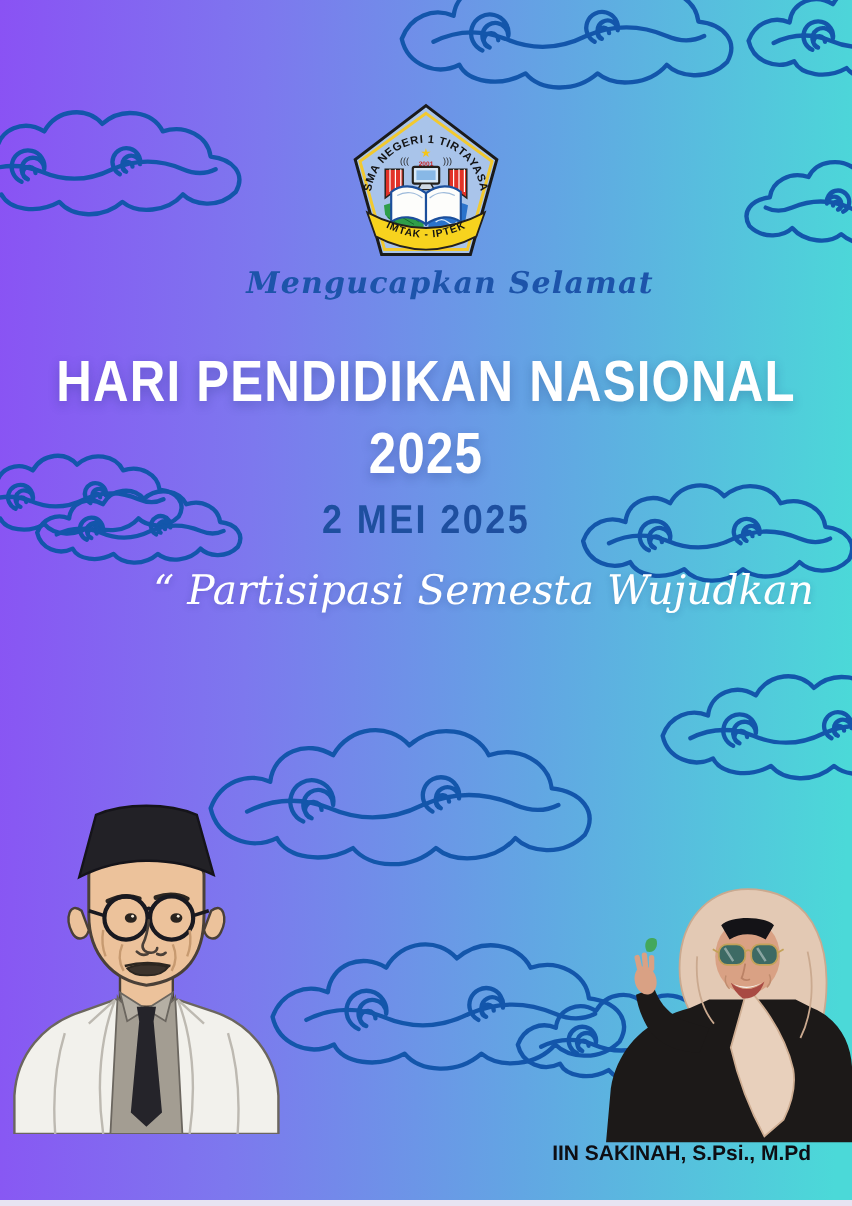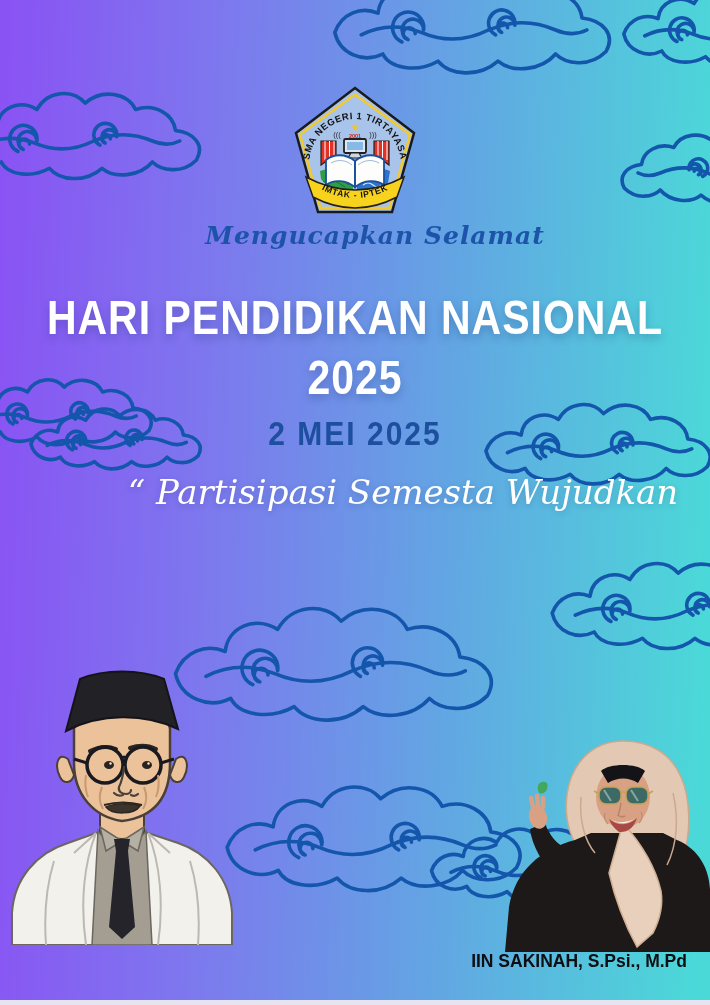--- a/index.html
+++ b/index.html
@@ -17,21 +17,21 @@
   .title-block{top:288px;font-weight:bold;font-size:41px;color:#ffffff;letter-spacing:1px;
     line-height:1.24;transform:scaleY(1.18);transform-origin:top center;
     text-shadow:0 3px 8px rgba(25,45,110,.28);}
   .date-line{top:415px;font-weight:bold;font-size:30px;color:#1e4f9f;letter-spacing:2px;
     transform:scaleY(1.12);transform-origin:top center;}
   .quote-block{top:468px;font-family:"DejaVu Serif",serif;font-style:italic;font-weight:normal;
     font-size:34px;color:#ffffff;line-height:1.47;text-shadow:0 2px 6px rgba(25,45,110,.22);padding-left:48px;}
   .figure-left{position:absolute;left:2px;top:655px;width:240px;height:290px;z-index:2;}
   .figure-right{position:absolute;left:505px;top:737px;width:205px;height:215px;z-index:2;}
   .name-left{position:absolute;left:8px;top:944px;font-size:24px;font-weight:bold;color:#0e0e13;z-index:4;}
-  .name-right{position:absolute;right:23px;top:951px;font-size:17.5px;font-weight:bold;color:#0e0e13;z-index:4;}
+  .name-right{position:absolute;right:34px;top:951px;font-size:17.5px;font-weight:bold;color:#0e0e13;z-index:4;}
   .bottom-strip{position:absolute;left:0;bottom:0;width:100%;height:5px;background:#e7e4f2;z-index:5;}
   .logo text{font-family:"Liberation Sans",sans-serif;}
 </style>
 </head>
 <body>
 
 <div class="canvas">
 
   <svg class="cloud-layer" width="710" height="1005" viewBox="0 0 710 1005">
     <defs>

